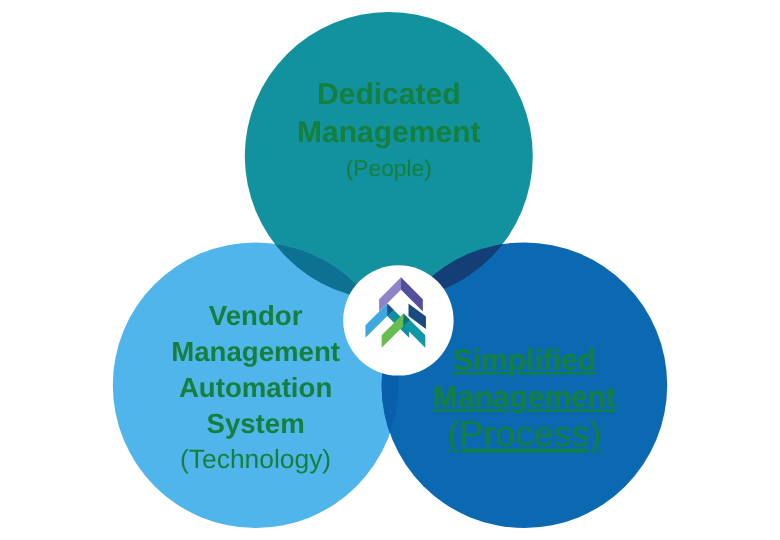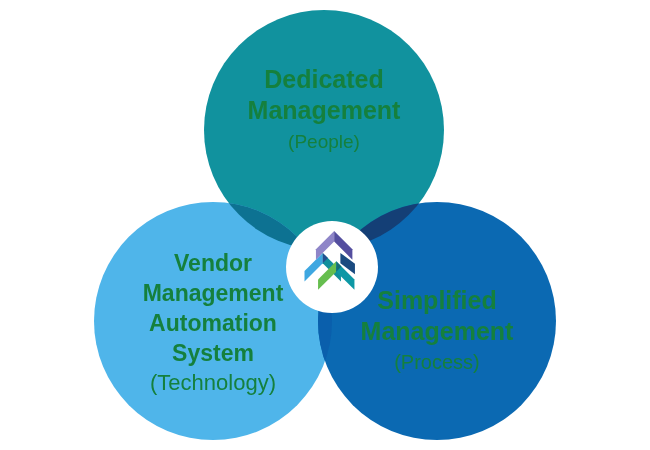--- a/index.html
+++ b/index.html
@@ -11,22 +11,22 @@
   .label{
     position:absolute;text-align:center;color:#15803d;
     -webkit-font-smoothing:antialiased;
   }
   .label .line{font-weight:bold;white-space:nowrap;}
   .label .sub{font-weight:400;white-space:nowrap;}
   .label-people{left:194px;top:64px;width:260px;font-size:25px;line-height:31px;}
   .label-people .sub{font-size:19px;}
   .label-technology{left:83px;top:248px;width:260px;font-size:23px;line-height:30px;}
   .label-technology .sub{font-size:22px;}
-  .label-process{left:307px;top:285px;width:260px;font-size:25px;line-height:31px;}
-  .label-process .sub{font-size:20px;}
+  .label-process{left:307px;top:285px;width:260px;font-size:25px;line-height:31px;text-decoration:underline;}
+  .label-process .sub{font-size:30px;}
 </style>
 </head>
 <body>
 
 <div class="stage">
 
   <svg width="650" height="450" viewBox="0 0 650 450">
     <defs>
       <clipPath id="cpTop">
           <circle cx="324" cy="130" r="120"></circle>

